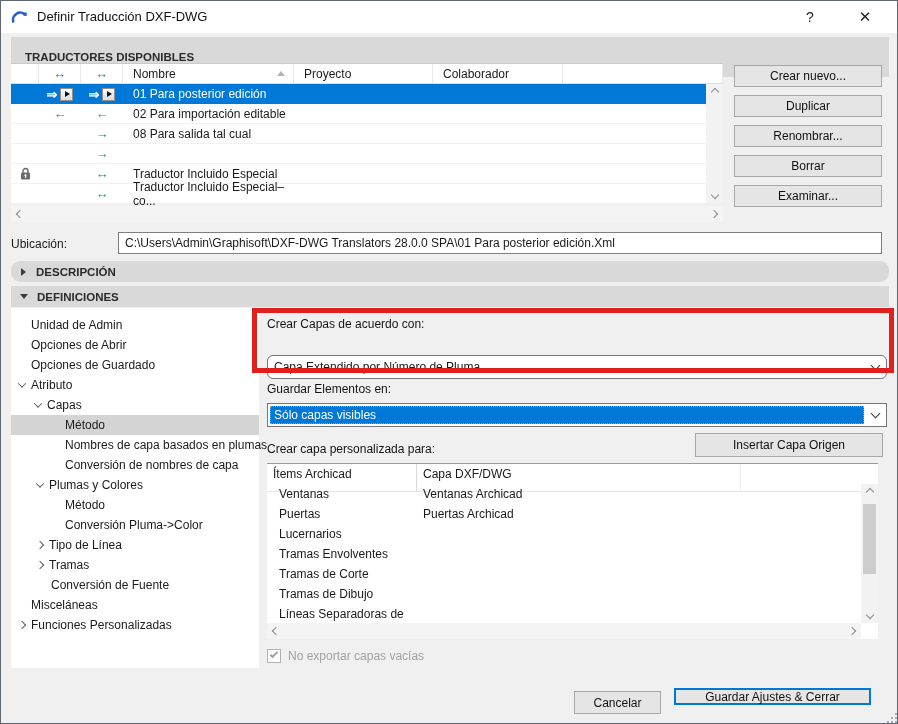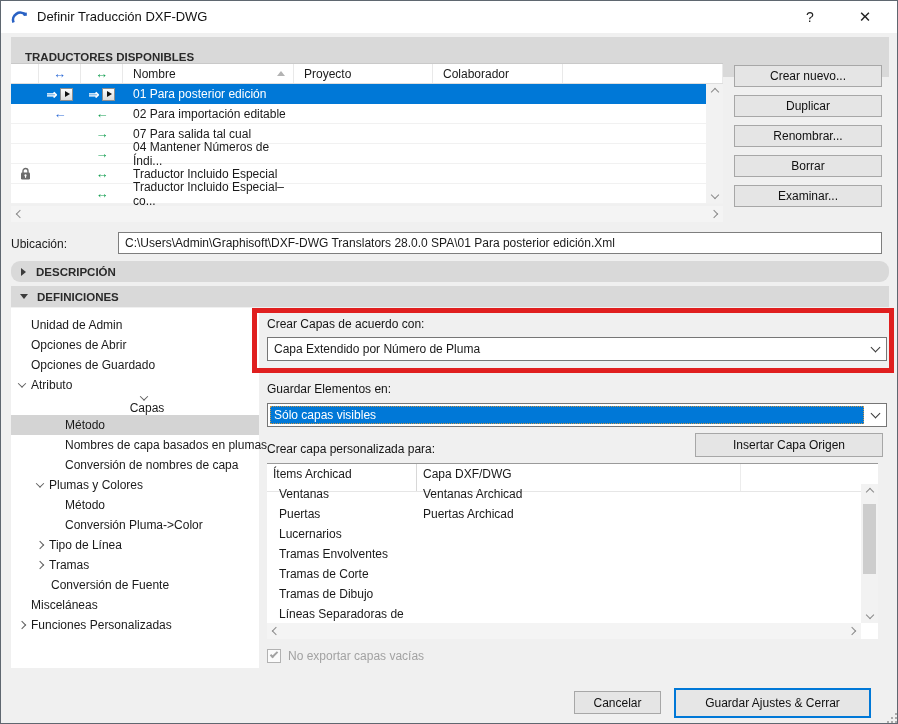--- a/index.html
+++ b/index.html
@@ -120,21 +120,21 @@
   
   .chk-row { position:absolute; left:266px; top:648px; display:flex; align-items:center; gap:7px; }
   .chk-box { width:14px; height:14px; border:1px solid #b2b2b2; background:#fbfbfb; position:relative; }
   .chk-box i { position:absolute; left:2px; top:2px; width:8px; height:4px;
                border-left:2px solid #a2a2a2; border-bottom:2px solid #a2a2a2;
                transform:rotate(-45deg); }
   .chk-label { color:#a2a2a2; }
 
   
   .cancel-btn { position:absolute; left:573px; top:690px; width:87px; height:23px; }
-  .save-btn { position:absolute; left:673px; top:687px; width:197px; height:30px;
+  .save-btn { position:absolute; left:673px; top:687px; width:197px; height:17px;
               border:2px solid #0078d7; background:#e6e6e6; font-size:12px; }
   .grip { position:absolute; right:8px; bottom:8px; width:2px; height:2px; background:transparent;
           box-shadow:8px 0 0 #ababab, 8px 4px 0 #ababab, 4px 4px 0 #ababab,
                      8px 8px 0 #ababab, 4px 8px 0 #ababab, 0 8px 0 #ababab; }
   .lock-icon svg { display:block; }
 </style>
 </head>
 <body>
 
 <div class="window">
@@ -208,32 +208,31 @@
           <div class="cell c4"></div>
           <div class="cell c5"></div>
           <div class="cell cf"></div>
         </div>
         <div class="trow">
           <div class="cell c0"></div>
           <div class="cell c1"></div>
           <div class="cell c2">
             <span class="arrow green">→</span>
           </div>
-          <div class="cell c3">07 Para salida tal cual</div>
+          <div class="cell c3">08 Para salida tal cual</div>
           <div class="cell c4"></div>
           <div class="cell c5"></div>
           <div class="cell cf"></div>
         </div>
         <div class="trow">
           <div class="cell c0"></div>
           <div class="cell c1"></div>
           <div class="cell c2">
             <span class="arrow green">→</span>
           </div>
-          <div class="cell c3">04 Mantener Números de Índi...</div>
           <div class="cell c4"></div>
           <div class="cell c5"></div>
           <div class="cell cf"></div>
         </div>
         <div class="trow">
           <div class="cell c0 lock-icon">
             <svg width="11" height="13" viewBox="0 0 11 13">
               <path d="M3 6V4a2.5 2.5 0 0 1 5 0v2" fill="none" stroke="#6b6b6b" stroke-width="1.4"></path>
               <rect x="1" y="5.6" width="9" height="6.8" rx="1.2" fill="#6b6b6b"></rect>
               <circle cx="5.5" cy="8.4" r="1.1" fill="#fff"></circle>
@@ -298,21 +297,21 @@
       <div class="tree-item" style="padding-left: 20px;">
         <span>Opciones de Abrir</span>
       </div>
       <div class="tree-item" style="padding-left: 20px;">
         <span>Opciones de Guardado</span>
       </div>
       <div class="tree-item" style="padding-left: 8px;">
         <i class="tchv down"></i>
         <span>Atributo</span>
       </div>
-      <div class="tree-item" style="padding-left: 24px; flex-direction: column;">
+      <div class="tree-item" style="padding-left: 24px;">
         <i class="tchv down"></i>
         <span>Capas</span>
       </div>
       <div class="tree-item sel" style="padding-left: 54px;">
         <span>Método</span>
       </div>
       <div class="tree-item" style="padding-left: 54px;">
         <span>Nombres de capa basados en plumas</span>
       </div>
       <div class="tree-item" style="padding-left: 54px;">
@@ -344,21 +343,21 @@
       </div>
       <div class="tree-item" style="padding-left: 8px;">
         <i class="tchv right"></i>
         <span>Funciones Personalizadas</span>
       </div>
     </div>
 
   <div class="red-box"></div>
 
   <span class="plabel" style="left:266px;top:316px;">Crear Capas de acuerdo con:</span>
-  <div class="combo" style="top:336px;">
+  <div class="combo" style="top:354px;border-radius:6px;">
     <span class="combo-text">Capa Extendido por Número de Pluma</span>
     <span class="combo-arrow">
         <i class="chv down"></i>
       </span>
   </div>
 
   <span class="plabel" style="left:266px;top:381px;">Guardar Elementos en:</span>
   <div class="combo" style="top:402px;">
     <span class="combo-sel">Sólo capas visibles</span>
     <span class="combo-arrow">

